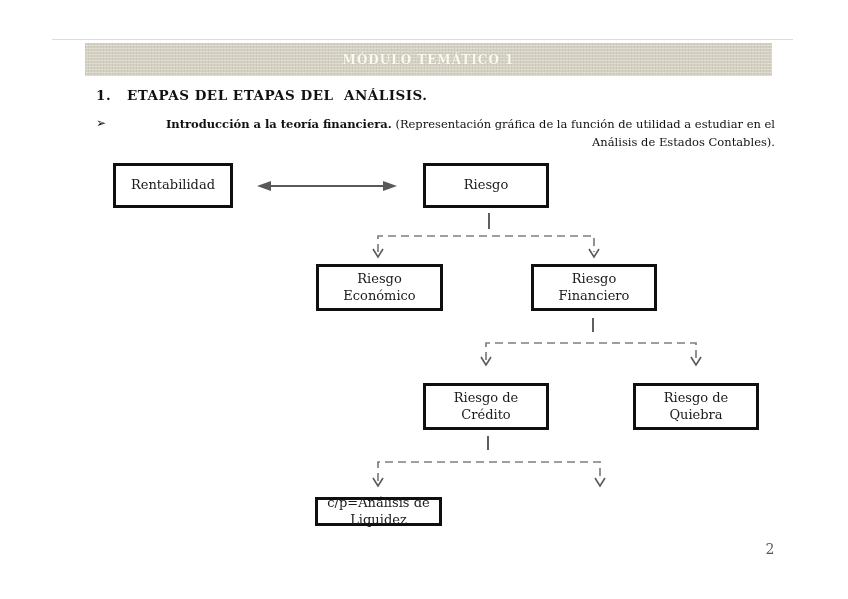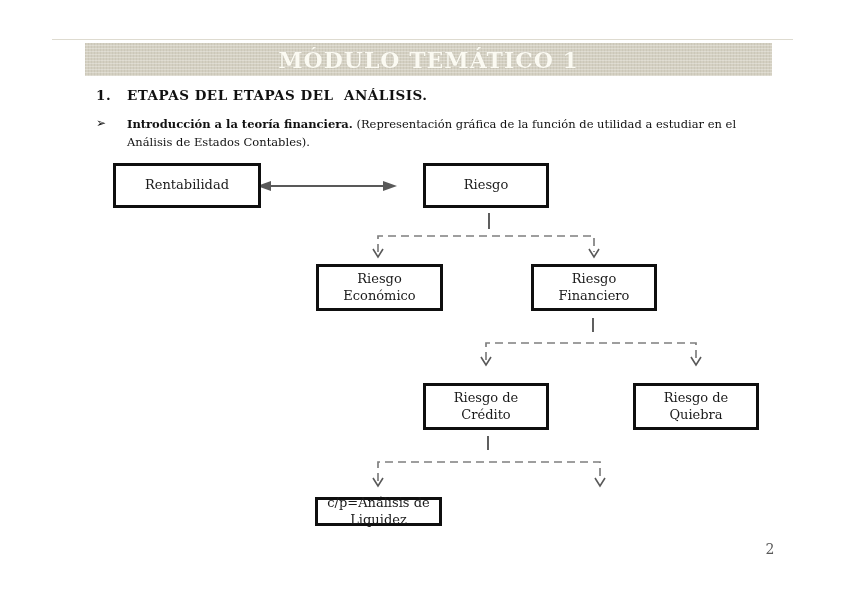--- a/index.html
+++ b/index.html
@@ -27,55 +27,55 @@
   .banner{
     position:absolute;left:85px;top:43px;width:687px;height:33px;
     background-color:var(--banner-bg);
     background-image:
       repeating-linear-gradient(0deg, rgba(255,255,255,.28) 0 1px, rgba(0,0,0,0) 1px 3px),
       repeating-linear-gradient(90deg, rgba(150,145,128,.14) 0 1px, rgba(0,0,0,0) 1px 3px);
     display:flex;align-items:center;justify-content:center;
   }
   .banner-title{
     color:var(--banner-text);
-    font-size:22px;font-weight:bold;letter-spacing:1px;
+    font-size:12px;font-weight:bold;letter-spacing:1px;
     text-shadow:0 0 1px rgba(120,115,100,.35);
   }
   .heading{
     position:absolute;left:96px;top:87px;
     display:flex;
     font-size:13.5px;font-weight:bold;color:#111;
     letter-spacing:.5px;
   }
   .h-num{display:inline-block;width:31px;}
   .h-text{white-space:pre-wrap;}
   .bullet-marker{
     position:absolute;left:96px;top:116px;
     font-size:12px;color:#111;
   }
   .bullet-text{
     position:absolute;left:127px;top:115px;width:648px;
-    font-size:11.5px;color:#111;line-height:1.6;
+    font-size:11.5px;color:#111;line-height:1.6;text-align:right;
   }
   .connectors{position:absolute;left:0;top:0;width:848px;height:599px;}
   .connectors .solid{stroke:#4d4d4d;stroke-width:1.8;fill:none;}
   .connectors .dash{stroke:var(--line-gray);stroke-width:1.7;fill:none;stroke-dasharray:8 5;}
   .connectors .vhead{stroke:var(--arrow-dark);stroke-width:1.6;fill:none;}
   .connectors .dbl{stroke:var(--arrow-dark);stroke-width:2;}
   .connectors .tri{fill:var(--arrow-dark);stroke:none;}
   .node{
     position:absolute;
     background:#ffffff;
     border:3px solid var(--box-border);
     display:flex;align-items:center;justify-content:center;
     text-align:center;
     font-size:13px;line-height:1.3;color:#1a1a1a;
     white-space:pre-line;
   }
-  .n-rentabilidad{left:113px;top:163px;width:148px;height:45px;}
+  .n-rentabilidad{left:113px;top:163px;width:120px;height:45px;}
   .n-riesgo{left:423px;top:163px;width:126px;height:45px;}
   .n-riesgo-economico{left:316px;top:264px;width:127px;height:47px;}
   .n-riesgo-financiero{left:531px;top:264px;width:126px;height:47px;}
   .n-riesgo-credito{left:423px;top:383px;width:126px;height:47px;}
   .n-riesgo-quiebra{left:633px;top:383px;width:126px;height:47px;}
   .n-analisis-liquidez{left:315px;top:497px;width:127px;height:29px;}
   .n-analisis-solvencia{left:537px;top:497px;width:127px;height:47px;}
   .page-number{
     position:absolute;left:758px;top:541px;width:24px;
     text-align:center;

